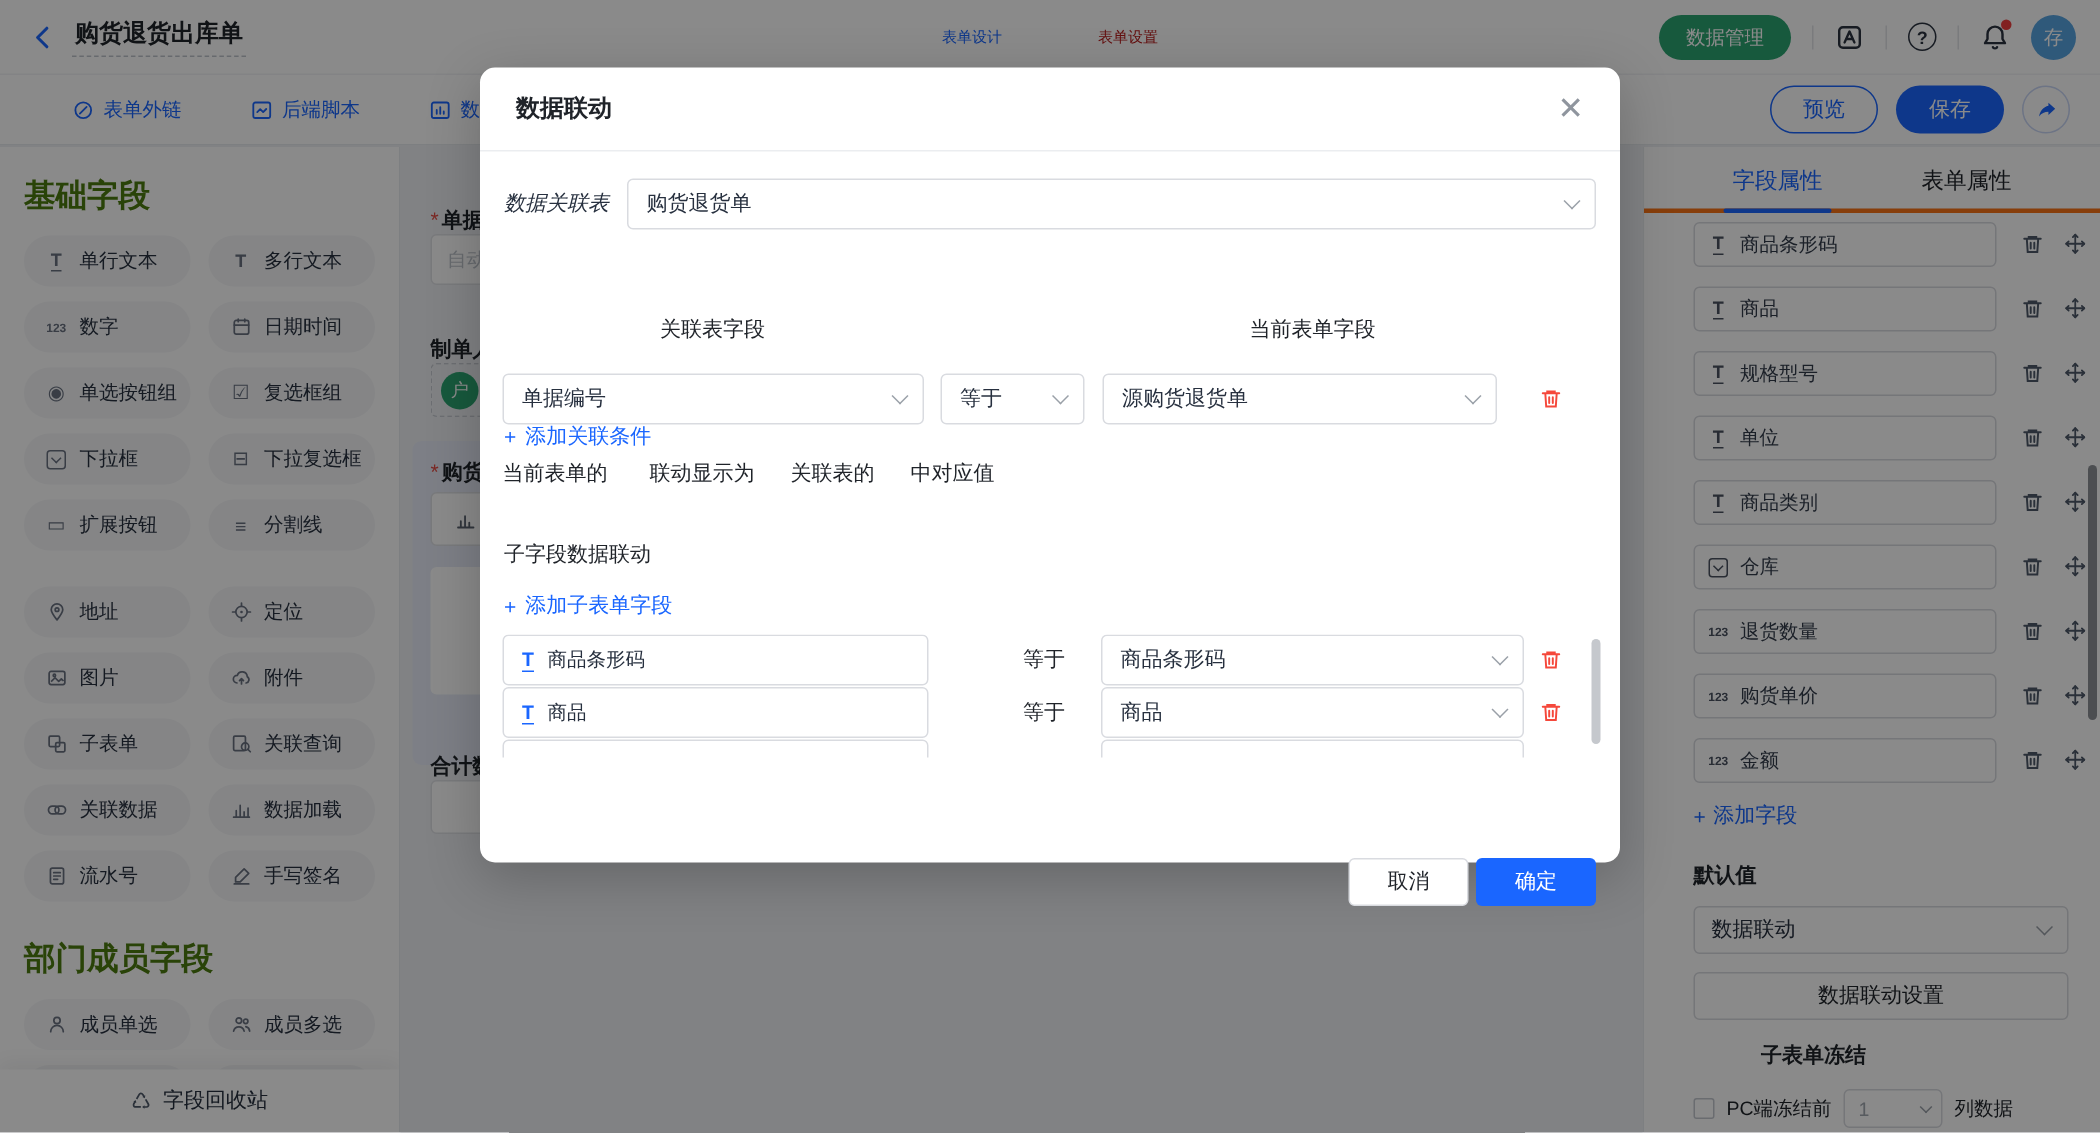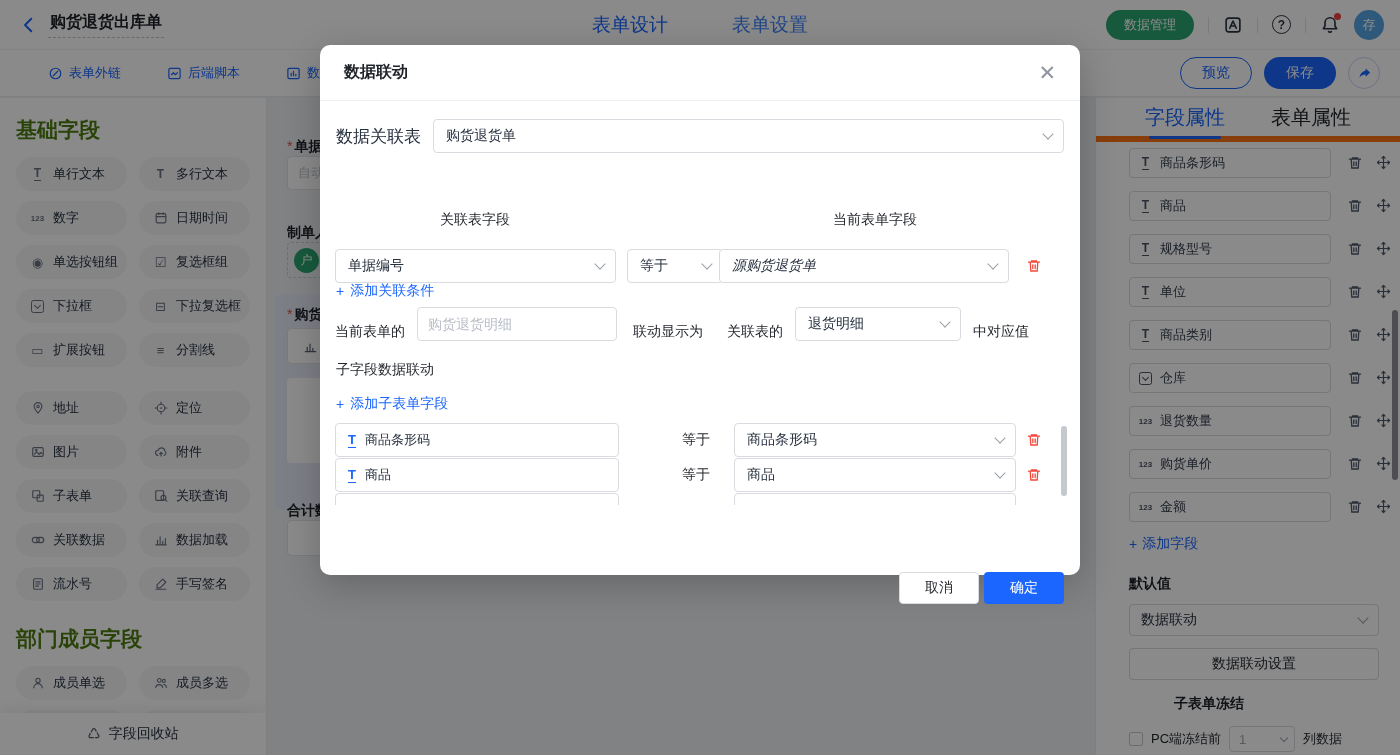--- a/index.html
+++ b/index.html
@@ -4,22 +4,22 @@
 <style>
   * { margin:0; padding:0; box-sizing:border-box; }
   html,body { width:1400px; height:755px; }
   body { font-family:"Liberation Sans","DejaVu Sans",sans-serif; color:#27303f; }
   .page { position:relative; width:1400px; height:755px; background:#eff1f4; overflow:hidden; }
 
   
   .tophdr { position:absolute; top:0; left:0; right:0; height:50px; background:#fff; display:flex; align-items:center; padding:0 16px 0 20px; border-bottom:1px solid #f2f3f5; z-index:1; }
   .back { color:#1a66ff; display:flex; align-items:center; margin-right:10px; cursor:pointer; }
   .doc-title { font-size:16px; font-weight:600; color:#1f2329; border-bottom:1px dashed #bfc4cc; padding:0 2px 4px 2px; }
-  .hdr-tabs { position:absolute; left:50%; transform:translateX(-50%); display:flex; gap:64px; font-size:19px; }
-  .hdr-tab { cursor:pointer; color:#3b82f6; }
+  .hdr-tabs { position:absolute; left:50%; transform:translateX(-50%); display:flex; gap:64px; font-size:10px; }
+  .hdr-tab { cursor:pointer; color:#b91c1c; }
   .hdr-tab.active { color:#1a66ff; font-weight:500; }
   .hdr-right { margin-left:auto; display:flex; align-items:center; gap:14px; }
   .pill-green { background:#2ba471; color:#fff; font-size:13px; height:30px; padding:0 18px; border-radius:15px; border:none; display:flex; align-items:center; cursor:pointer; }
   .vdiv { width:1px; height:16px; background:#e2e4e8; }
   .hicon { color:#2b3340; display:flex; align-items:center; position:relative; cursor:pointer; }
   .help-circ { width:19px; height:19px; border:1.5px solid #2b3340; border-radius:50%; font-size:12px; font-weight:600; display:flex; align-items:center; justify-content:center; }
   .red-dot { position:absolute; top:-2px; right:-1px; width:7px; height:7px; background:#f03e3e; border-radius:50%; }
   .avatar { width:30px; height:30px; border-radius:50%; background:#57a4e2; color:#fff; font-size:13px; display:flex; align-items:center; justify-content:center; cursor:pointer; }
 
   
@@ -50,21 +50,21 @@
   .req { color:#e34d45; margin-right:2px; font-weight:400; }
   .cv-input { position:absolute; background:#fff; border:1px solid #dfe1e6; border-radius:4px; height:34px; display:flex; align-items:center; padding:0 10px; font-size:13px; color:#bfc4cc; }
   .dash-box { position:absolute; left:20px; top:144px; width:58px; height:36px; border:1px dashed #c8ccd3; border-radius:4px; display:flex; align-items:center; padding-left:6px; }
   .g-avatar { width:25px; height:25px; border-radius:50%; background:#2ba471; color:#fff; font-size:12px; display:flex; align-items:center; justify-content:center; }
   .sel-block { position:absolute; left:8px; top:196px; width:370px; height:216px; background:#e7ebf7; border-radius:6px; }
   .mini-box { position:absolute; left:20px; top:230px; width:46px; height:36px; background:#fff; border:1px solid #dfe1e6; border-radius:4px; display:flex; align-items:center; justify-content:center; color:#5a6270; }
   .sub-white { position:absolute; left:20px; top:280px; width:340px; height:85px; background:#fff; border-radius:4px; }
 
   
   .rpanel { position:absolute; top:98px; right:0; bottom:0; width:305px; background:#fff; border-left:1px solid #e8eaee; z-index:1; }
-  .rtabs { height:44px; display:flex; justify-content:space-around; align-items:center; padding:0 26px; border-bottom:6px solid #f97316; font-size:20px; }
+  .rtabs { height:44px; display:flex; justify-content:space-around; padding:0 26px; border-bottom:3px solid #f97316; font-size:15px; }
   .rtab { position:relative; height:44px; display:flex; align-items:center; cursor:pointer; color:#1f2329; }
   .rtab.active { color:#1a66ff; font-weight:500; }
   .rtab.active::after { content:""; position:absolute; left:50%; transform:translateX(-50%); bottom:0; width:72px; height:3px; border-radius:2px; background:#1a66ff; }
   .frow { position:absolute; left:33px; display:flex; align-items:center; }
   .fbox { width:202px; height:30px; border:1px solid #d8dadf; border-radius:4px; display:flex; align-items:center; gap:7px; padding:0 8px; font-size:13px; color:#323b4a; background:#fff; }
   .fic { color:#4a5260; display:flex; align-items:center; justify-content:center; width:15px; flex:none; }
   .fic.txt { font-size:12px; font-weight:600; }
   .fic .tline { border-bottom:1.5px solid #4a5260; line-height:1; padding-bottom:1px; }
   .fic.n123 { font-size:8px; font-weight:700; }
   .selbox-ic { width:13px; height:13px; border:1.2px solid #4a5260; border-radius:2.5px; display:flex; align-items:center; justify-content:center; }
@@ -86,27 +86,27 @@
 
   
   .overlay { position:absolute; inset:0; background:rgba(0,0,0,.46); z-index:40; }
   .modal { position:absolute; left:320px; top:45px; width:760px; height:530px; background:#fff; border-radius:10px; box-shadow:0 10px 36px rgba(0,0,0,.22); z-index:50; }
   .m-hdr { height:56px; display:flex; align-items:center; justify-content:space-between; padding:0 24px; border-bottom:1px solid #ebedf0; }
   .m-title { font-size:16px; font-weight:600; color:#1f2329; }
   .m-close { font-size:21px; color:#8f959e; line-height:1; cursor:pointer; font-weight:300; }
   .m-body { position:absolute; top:56px; left:0; right:0; bottom:0; }
   .msel { border:1px solid #d9dbe0; border-radius:4px; background:#fff; display:flex; align-items:center; padding:0 28px 0 12px; font-size:14px; color:#27303f; position:relative; height:34px; cursor:pointer; }
   .m-row1 { position:absolute; top:18px; left:16px; right:16px; display:flex; align-items:center; }
-  .m-row1 .lbl { font-size:17px; margin-right:12px; white-space:nowrap; }
+  .m-row1 .lbl { font-size:14px; margin-right:12px; white-space:nowrap;font-style:italic; }
   .m-row1 .msel { flex:1; }
   .col-head { position:absolute; top:110px; font-size:14px; font-weight:500; color:#1f2329; }
   .cond-row { position:absolute; top:148px; left:0; }
   .c1 { position:absolute; left:15px; width:281px; }
   .c2 { position:absolute; left:307px; width:96px; }
-  .c3 { position:absolute; left:399px; width:290px;font-style:italic; }
+  .c3 { position:absolute; left:415px; width:263px; }
   .trash-btn { position:absolute; left:706px; top:9px; color:#f5483b; cursor:pointer; display:flex; }
   .m-link { position:absolute; left:16px; color:#1a66ff; font-size:14px; display:flex; align-items:center; gap:6px; cursor:pointer; }
   .disp-row { position:absolute; top:206px; left:15px; right:15px; display:flex; align-items:flex-end; font-size:14px; color:#1f2329; }
   .disp-row .gap { flex:none; }
   .m-input { height:34px; border:1px solid #d9dbe0; border-radius:4px; padding:0 10px; font-size:14px; color:#27303f; width:200px; outline:none; font-family:inherit; }
   .m-input::placeholder { color:#b8bdc6; }
   .sub-title { position:absolute; left:16px; top:260px; font-size:14px; color:#1f2329; }
   .sub-list { position:absolute; top:322px; left:0; right:0; height:82px; overflow:hidden; }
   .sub-row { position:absolute; left:0; right:0; height:34px; }
   .sfbox { position:absolute; left:15px; width:284px; height:34px; border:1px solid #d9dbe0; border-radius:4px; display:flex; align-items:center; gap:9px; padding:0 12px; font-size:13px; color:#27303f; background:#fff; }
@@ -662,30 +662,25 @@
       </div>
 
       <div class="m-link" style="top:181px;">
           <span>+</span>
           <span>添加关联条件</span>
         </div>
 
       <div class="disp-row">
         <span>当前表单的</span>
         <span class="gap" style="width:12px;"></span>
-        <input class="m-input" placeholder="购货退货明细" style="">
         <span class="gap" style="width:16px;"></span>
         <span>联动显示为</span>
         <span class="gap" style="width:24px;"></span>
         <span>关联表的</span>
         <span class="gap" style="width:12px;"></span>
-        <div class="msel" style="width:166px;">
-            <span>退货明细</span>
-            <span class="chev abs"></span>
-          </div>
         <span class="gap" style="width:12px;"></span>
         <span>中对应值</span>
       </div>
 
       <div class="sub-title">子字段数据联动</div>
       <div class="m-link" style="top:294px;">
           <span>+</span>
           <span>添加子表单字段</span>
         </div>
 

